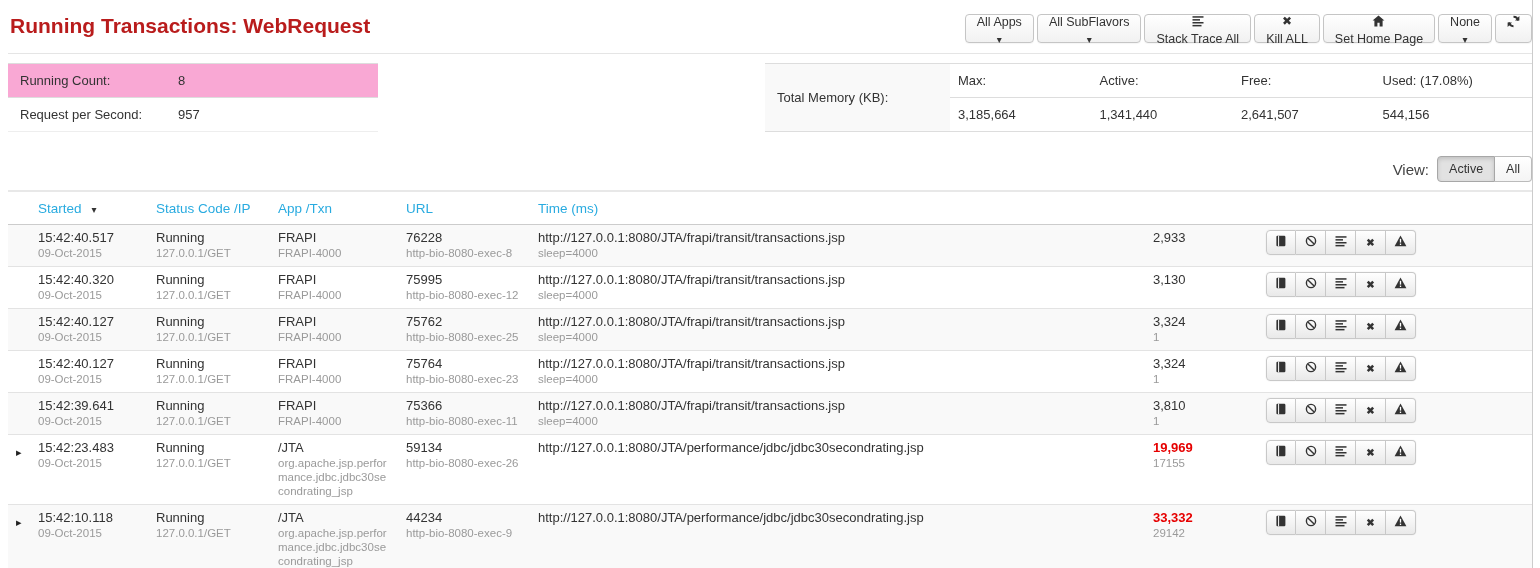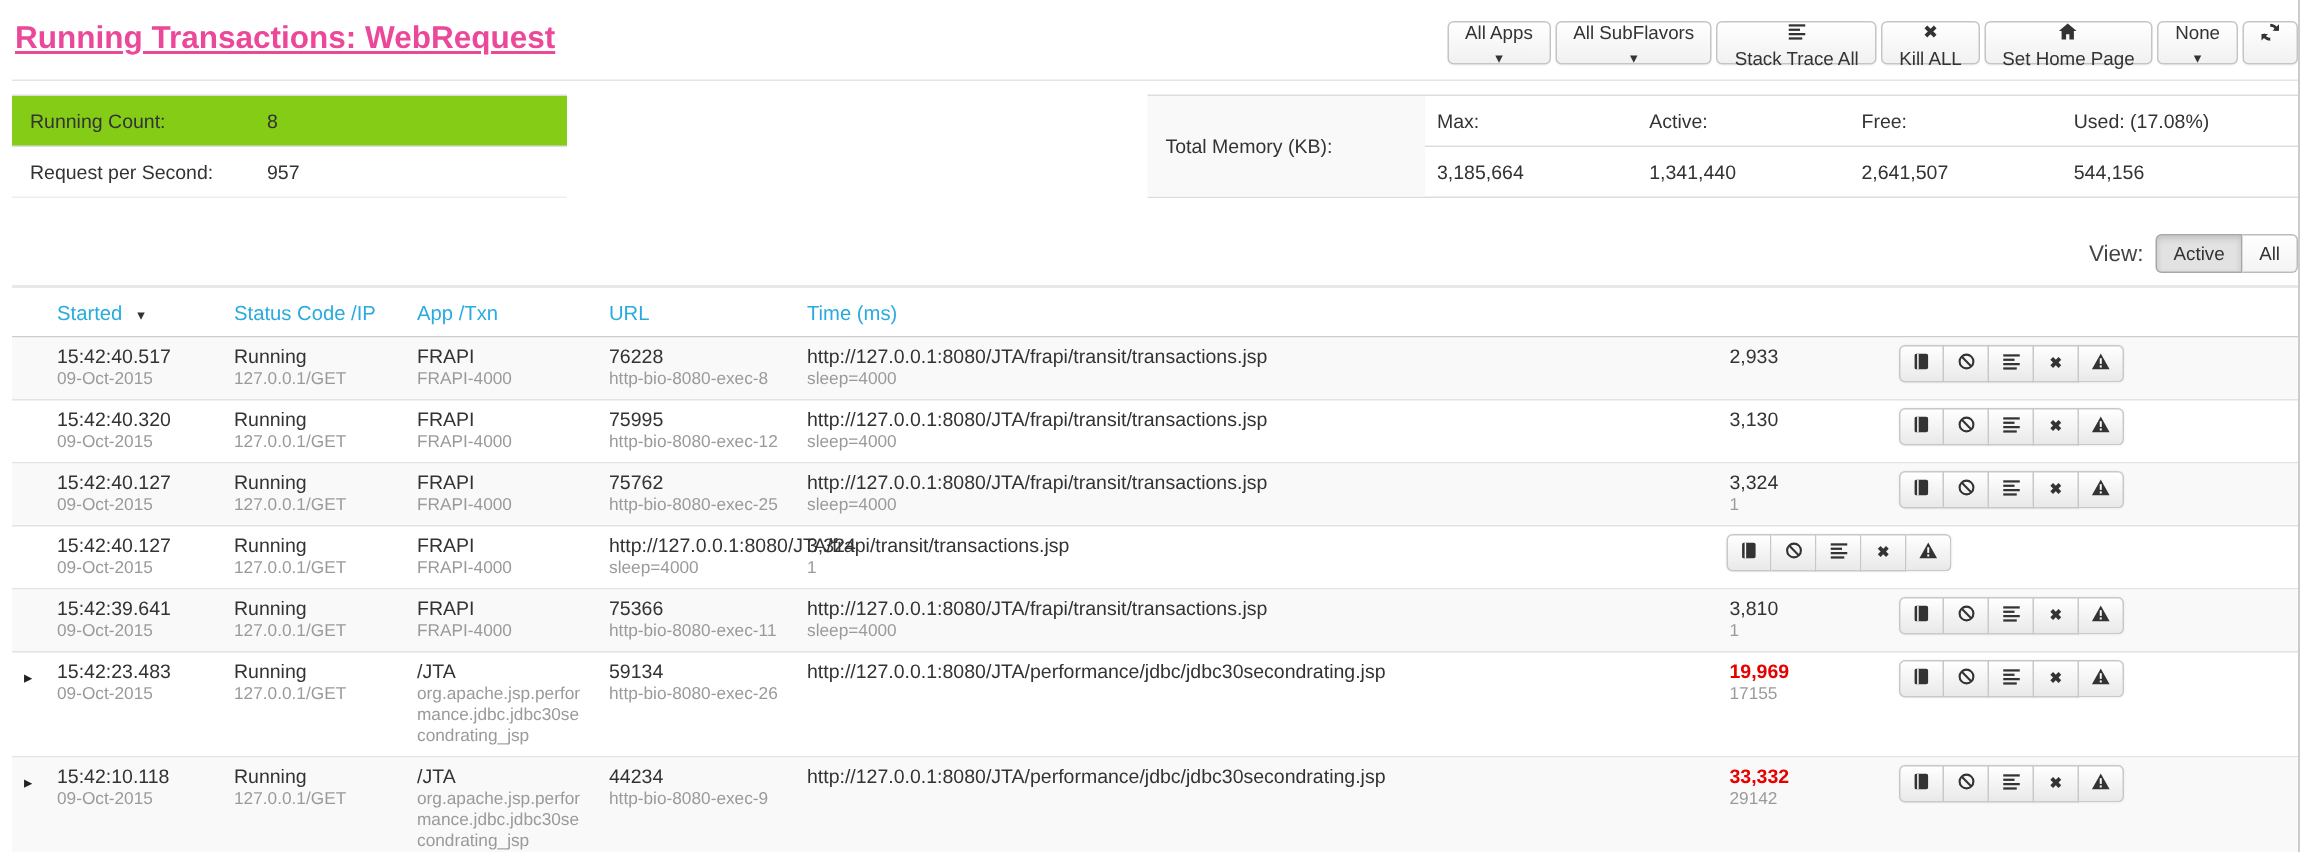--- a/index.html
+++ b/index.html
@@ -2,40 +2,40 @@
 <html><head>
 <meta charset="utf-8">
 <style>
   * { margin:0; padding:0; box-sizing:border-box; }
   html,body { width:1540px; height:568px; overflow:hidden; background:#fff;
     font-family:"Liberation Sans","DejaVu Sans",sans-serif; color:#333; }
   .page { padding:12px 8px 0 8px; position:relative; }
 
   
   .titlebar { display:flex; align-items:flex-start; justify-content:space-between; }
-  h1.title { font-size:21px; font-weight:bold; color:#ec4899; padding-left:2px; padding-top:2px;text-decoration:underline; }
+  h1.title { font-size:21px; font-weight:bold; color:#b91c1c; padding-left:2px; padding-top:2px; }
   .title-rule { border-bottom:1px solid #e5e5e5; margin:10px 0 0 0; }
 
   
   .toolbar { display:flex; gap:3px; align-items:center; padding-top:2px; }
   .tb-btn { display:inline-flex; align-items:center; gap:5px; height:29px; padding:0 11px;
     font-family:inherit; font-size:12.5px; color:#333; cursor:pointer;
     border:1px solid #c5c5c5; border-radius:4px;
     background:linear-gradient(#ffffff,#f1f1f1); box-shadow:0 1px 1px rgba(0,0,0,.04);flex-direction:column; }
   .tb-btn .caret { font-size:10px; color:#333; }
   .tb-btn svg { display:block; }
   .glyph { font-size:12px; line-height:1; }
   .glyph.bold { font-weight:bold; }
 
   
   .stats-row { display:flex; justify-content:space-between; margin-top:9px; }
   .stats-table { width:370px; border-top:1px solid #ddd; border-bottom:1px solid #eee; font-size:13px; }
   .stats-tr { display:flex; padding:9px 12px; border-bottom:1px solid #ddd; }
   .stats-tr:last-child { border-bottom:none; }
-  .stats-tr.stripe { background:#84cc16;align-items:center; }
+  .stats-tr.stripe { background:#f9a8d4;align-items:center; }
   .stats-label { width:158px; }
   .memory-table { width:767px; display:flex; border-top:1px solid #ddd; border-bottom:1px solid #ddd; font-size:13px; }
   .memory-label { width:185px; background:#f9f9f9; display:flex; align-items:center; padding-left:12px; }
   .memory-grid { flex:1; }
   .memory-row { display:grid; grid-template-columns:repeat(4,1fr); padding:9px 8px; }
   .memory-row.hdr { border-bottom:1px solid #ddd; }
 
   
   .view-row { display:flex; justify-content:flex-end; align-items:center; gap:8px; margin:24px 0 8px 0; }
   .view-label { font-size:15px; color:#444; }
@@ -386,20 +386,24 @@
     </div>
     <div class="cell">
       <div class="main status-main">Running</div>
       <div class="sub">127.0.0.1/GET</div>
     </div>
     <div class="cell app">
       <div class="main">FRAPI</div>
       <div class="sub">FRAPI-4000</div>
     </div>
     <div class="cell">
+      <div class="main">75764</div>
+      <div class="sub">http-bio-8080-exec-23</div>
+    </div>
+    <div class="cell">
       <div class="main">http://127.0.0.1:8080/JTA/frapi/transit/transactions.jsp</div>
       <div class="sub">sleep=4000</div>
     </div>
     <div class="cell">
       <div class="main time-main">3,324</div>
       <div class="sub">1</div>
     </div>
     <div class="actions-cell">
       <div class="btn-group">
         <button class="act-btn">

